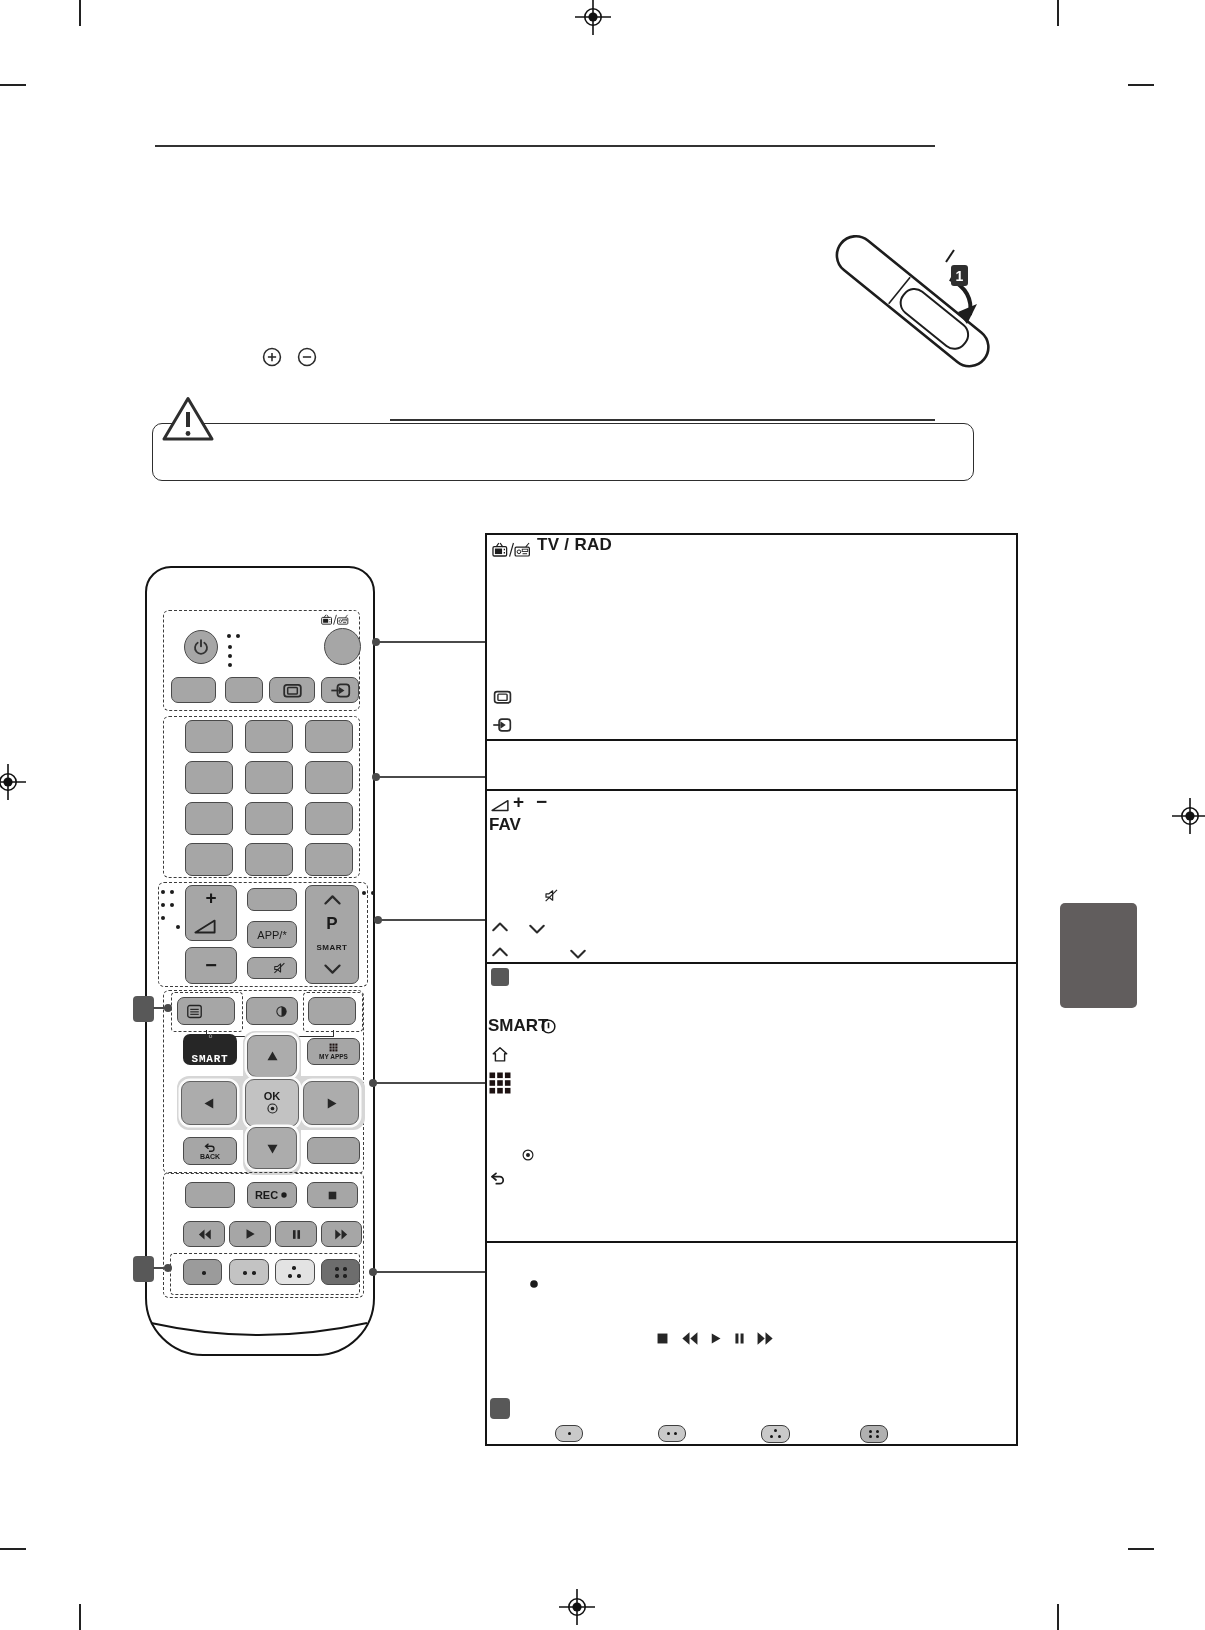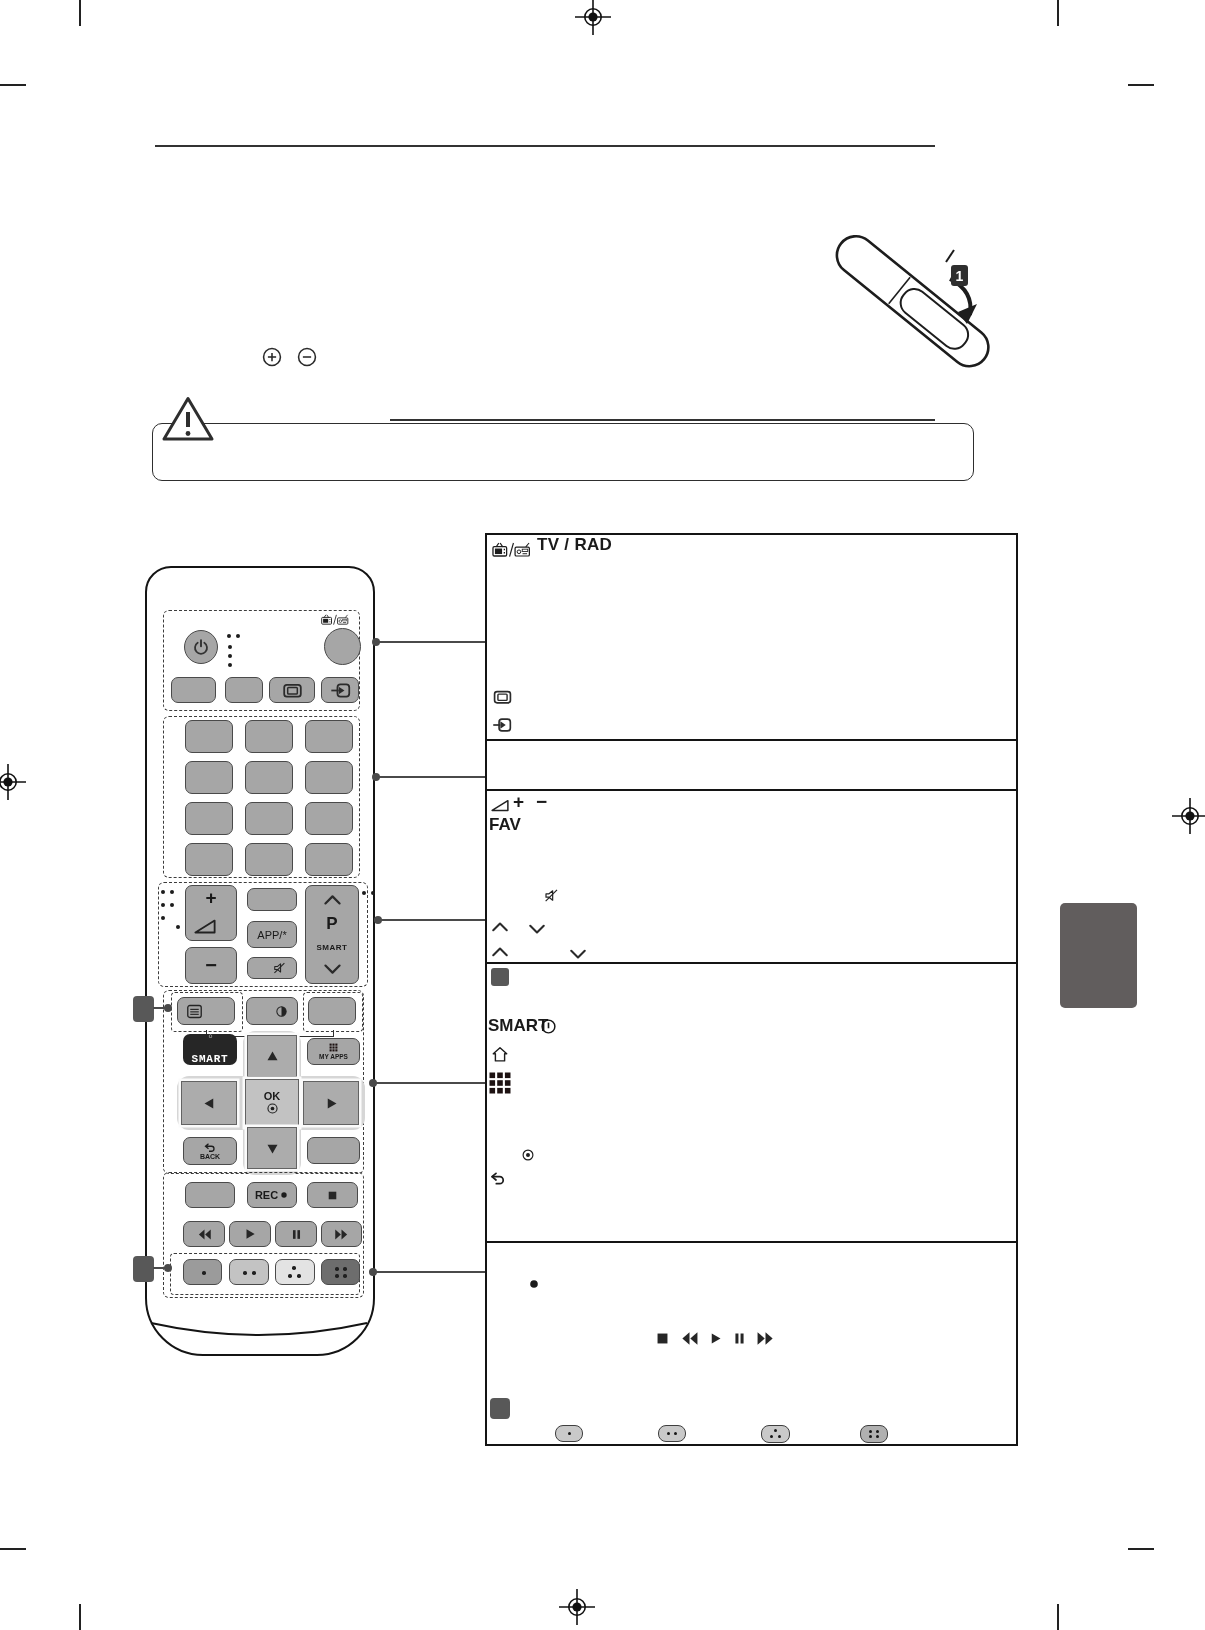--- a/index.html
+++ b/index.html
@@ -6,21 +6,21 @@
   .page{position:relative;width:1205px;height:1630px;background:#fff;overflow:hidden;
         font-family:"Liberation Sans",sans-serif;color:#1a1a1a;}
   .abs{position:absolute;}
   .full{position:absolute;left:0;top:0;width:100%;height:100%;}
   .tick{position:absolute;background:#222;}
   .hr{background:#333;}
   .dash{position:absolute;border:1.6px dashed #3c3c3c;border-radius:6px;}
   .btn{position:absolute;background:#a6a6a6;border:1.6px solid #4a4a4a;border-radius:7px;
        display:flex;align-items:center;justify-content:center;box-sizing:border-box;}
   .btn.circle{border-radius:50%;}
-  .navbtn{position:absolute;background:#acacac;border:1.5px solid #636363;border-radius:0;
+  .navbtn{position:absolute;background:#acacac;border:1.5px solid #636363;border-radius:9px;
        box-shadow:0 0 0 2.5px #fbfbfb;display:flex;align-items:center;justify-content:center;box-sizing:border-box;}
   .navpad{position:absolute;background:#d6d6d6;border-radius:12px;}
   .tdot{position:absolute;width:4px;height:4px;border-radius:50%;background:#1c1c1c;}
   .cdot{position:absolute;width:3.5px;height:3.5px;border-radius:50%;background:#1f1f1f;}
   .sq{position:absolute;background:#585858;border-radius:4px;}
   .cline{position:absolute;background:#4a4a4a;height:2px;}
   .ndot{position:absolute;width:8px;height:8px;border-radius:50%;background:#4a4a4a;}
   .panel-line{position:absolute;background:#141414;height:2px;}
   .pill{position:absolute;background:#c9c9c9;border:1.5px solid #3f3f3f;border-radius:8px;}
   .pdot{position:absolute;width:3px;height:3px;border-radius:50%;background:#161616;}

